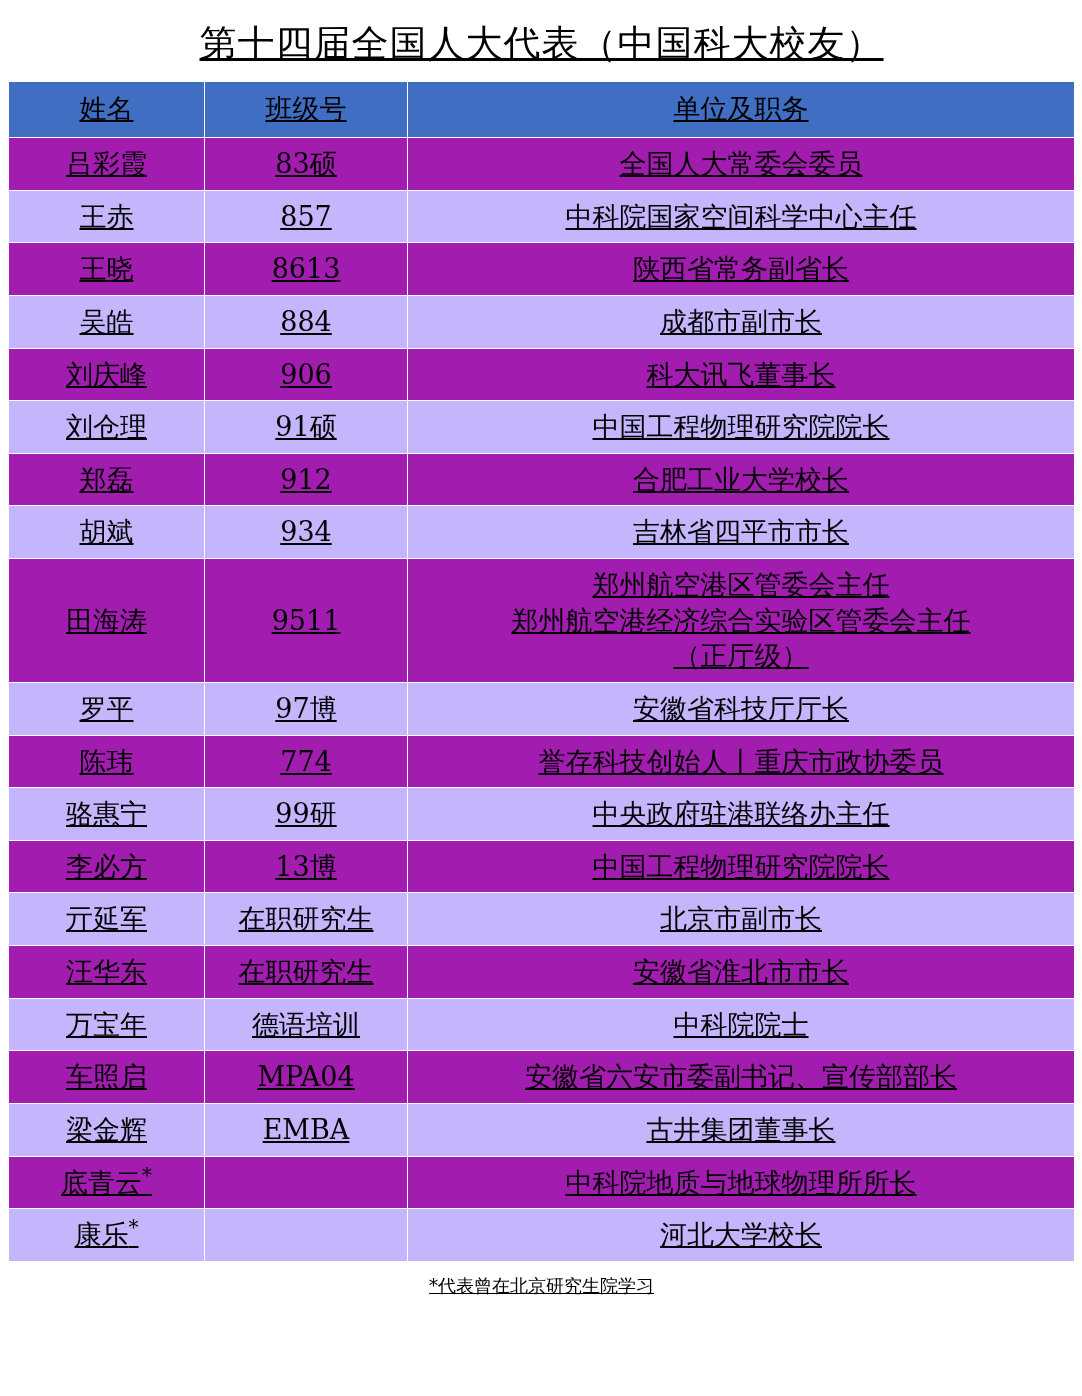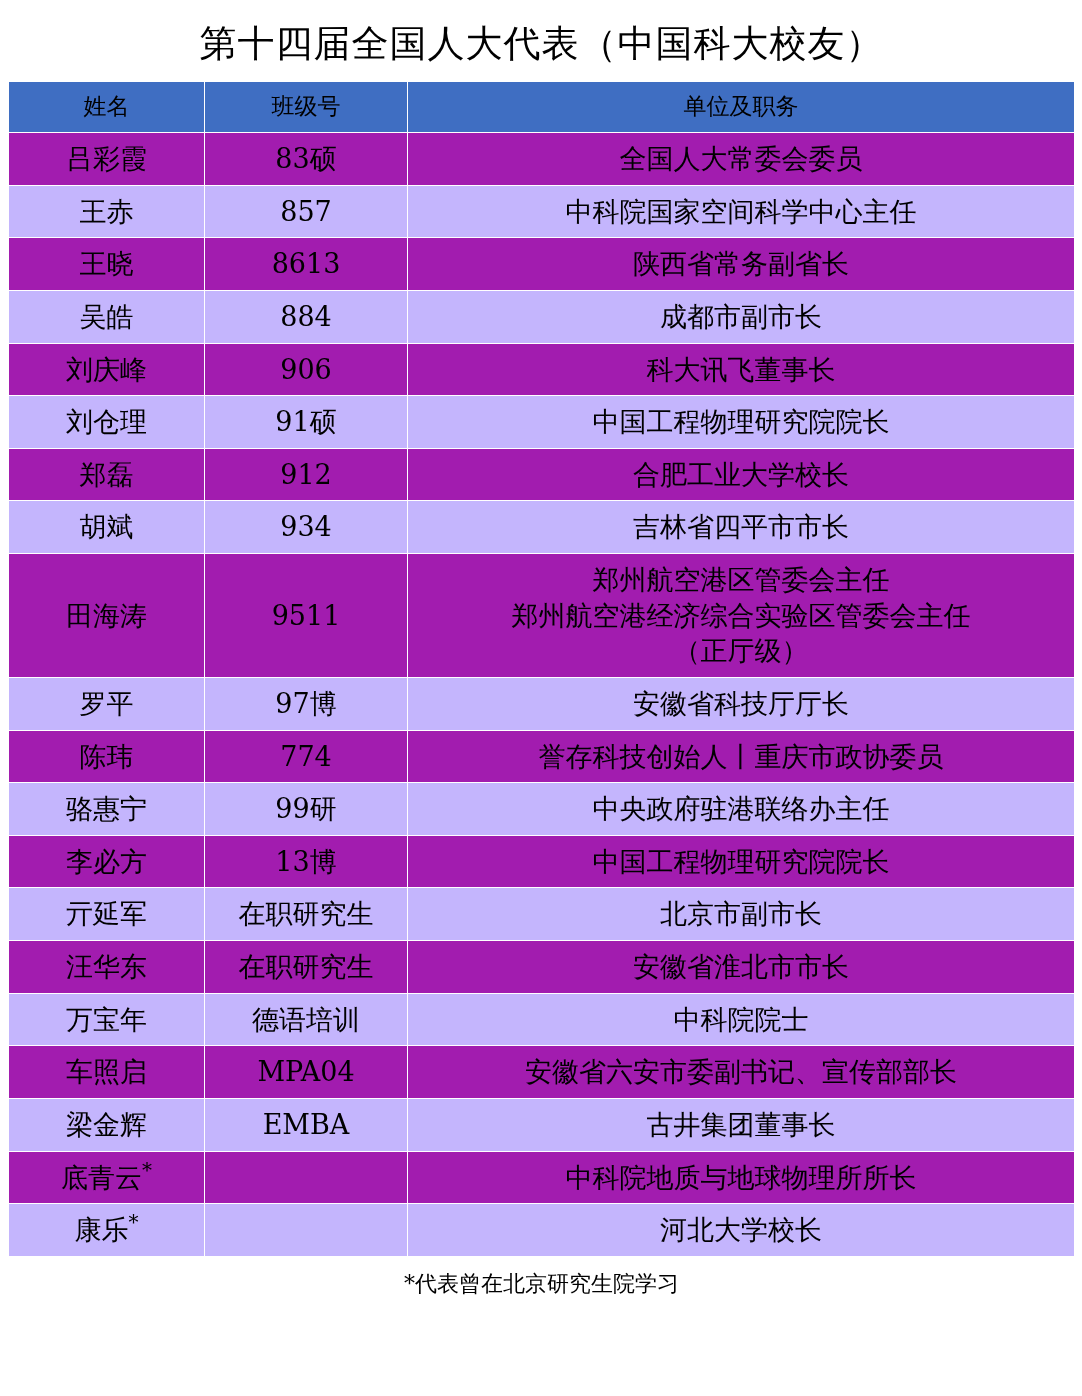--- a/index.html
+++ b/index.html
@@ -9,20 +9,21 @@
   }
   body {
     width: 1082px;
     min-height: 1396px;
     font-family: "DejaVu Serif", "Liberation Serif", serif;
   }
   #sheet {
     width: 958px;
     box-sizing: border-box;
     padding: 8px 8px 0 8px;
+    text-decoration: underline;
   }
   table.doc-table {
     border-collapse: collapse;
     width: 1066px;
     table-layout: fixed;
   }
   table.doc-table td, table.doc-table th {
     border: 1px solid #ffffff;
     text-align: center;
     vertical-align: middle;
@@ -33,21 +34,21 @@
     background: #ffffff;
     font-size: 37px;
     font-weight: bold;
     letter-spacing: 1px;
     padding: 10px 0 12px 0;
     border: 1px solid #ffffff;
   }
   .head-cell {
     background: #3f6ec2;
     color: #ffffff;
-    font-size: 23px;
+    font-size: 27px;
     font-weight: bold;
     padding: 9px 0 10px 0;
   }
   .row-a td {
     background: #a21caf;
   }
   .row-b td {
     background: #c4b5fd;
   }
   td.cell {
@@ -59,21 +60,21 @@
     padding-left: 8px;
     padding-right: 8px;
   }
   .multi-line {
     display: block;
   }
   .note-row td {
     background: #ffffff;
     border: 1px solid #ffffff;
     text-align: left;
-    font-size: 22px;
+    font-size: 18px;
     padding: 12px 6px 10px 6px;
   }
   sup.star {
     font-size: 20px;
     vertical-align: super;
     line-height: 0;
   }
   col.c-name { width: 196px; }
   col.c-class { width: 203px; }
   col.c-unit { width: 667px; }

